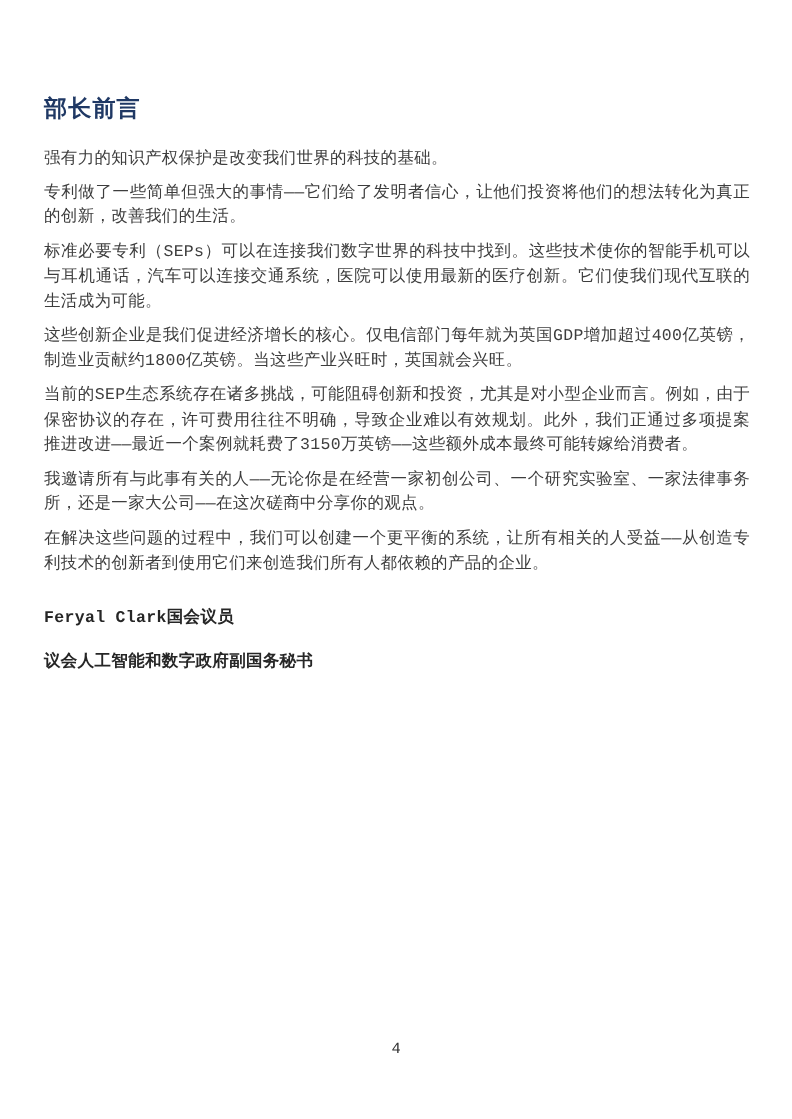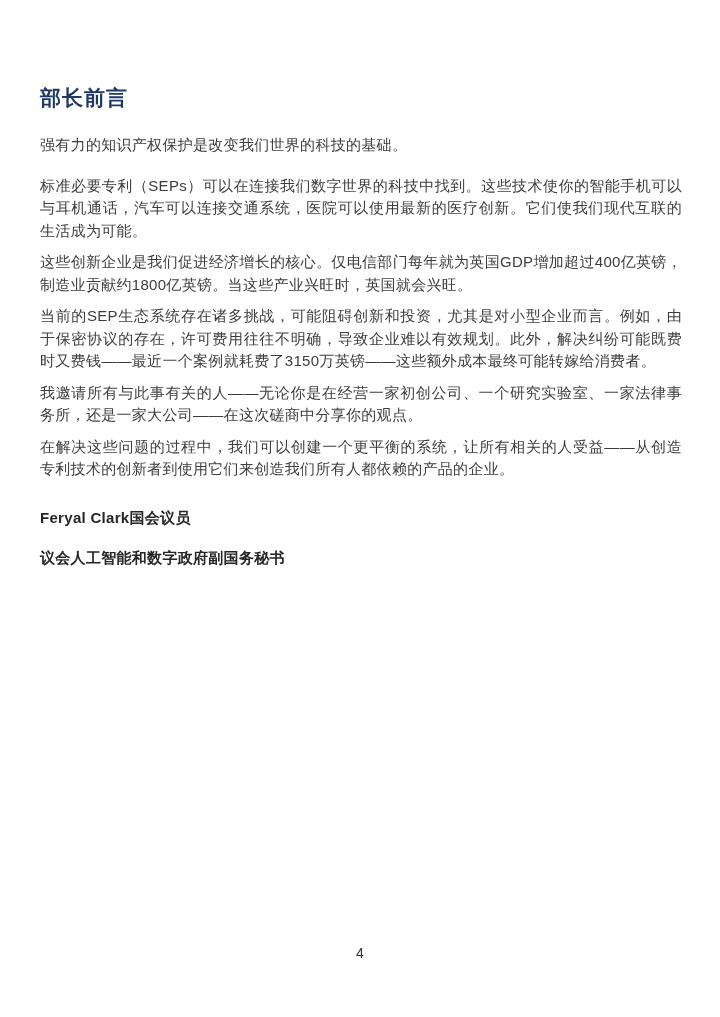--- a/index.html
+++ b/index.html
@@ -5,21 +5,21 @@
   html, body {
     margin: 0;
     padding: 0;
     background: #ffffff;
   }
   .page {
     position: relative;
     width: 720px;
     height: 1017px;
     background: #ffffff;
-    font-family: Liberation Sans, sans-serif;
+    font-family: Liberation Mono, monospace;
     overflow: hidden;
   }
   .content {
     position: absolute;
     left: 40px;
     right: 38px;
     top: 84px;
   }
   .doc-title {
     margin: 0 0 22px 0;
@@ -30,21 +30,21 @@
   }
   .para {
     margin: 0 0 9px 0;
     font-size: 15px;
     line-height: 22.5px;
     letter-spacing: 0.3px;
     color: #3d3d3d;
     text-align: justify;
   }
   .para.no-gap {
-    margin-bottom: 18px;
+    margin-bottom: 8px;
   }
   .signature {
     margin-top: 26px;
   }
   .sig-line {
     margin: 0 0 18px 0;
     font-size: 15px;
     line-height: 22px;
     font-weight: 700;
     letter-spacing: 0.3px;
@@ -65,27 +65,28 @@
 </head>
 <body>
 
 <div class="page">
   <div class="content">
 
     <h1 class="doc-title">部长前言</h1>
 
     <p class="para no-gap">强有力的知识产权保护是改变我们世界的科技的基础。</p>
 
+    <p class="para">专利做了一些简单但强大的事情——它们给了发明者信心，让他们投资将他们的想法转化为真正的创新，改善我们的生活。</p>
 
     <p class="para">标准必要专利（SEPs）可以在连接我们数字世界的科技中找到。这些技术使你的智能手机可以与耳机通话，汽车可以连接交通系统，医院可以使用最新的医疗创新。它们使我们现代互联的生活成为可能。</p>
 
 
     <p class="para">这些创新企业是我们促进经济增长的核心。仅电信部门每年就为英国GDP增加超过400亿英镑，制造业贡献约1800亿英镑。当这些产业兴旺时，英国就会兴旺。</p>
 
-    <p class="para">当前的SEP生态系统存在诸多挑战，可能阻碍创新和投资，尤其是对小型企业而言。例如，由于保密协议的存在，许可费用往往不明确，导致企业难以有效规划。此外，解决纠纷可能既费时又费钱——最近一个案例就耗费了3150万英镑——这些额外成本最终可能转嫁给消费者。</p>
+    <p class="para">当前的SEP生态系统存在诸多挑战，可能阻碍创新和投资，尤其是对小型企业而言。例如，由于保密协议的存在，许可费用往往不明确，导致企业难以有效规划。此外，我们正通过多项提案推进改进——最近一个案例就耗费了3150万英镑——这些额外成本最终可能转嫁给消费者。</p>
 
 
     <p class="para">我邀请所有与此事有关的人——无论你是在经营一家初创公司、一个研究实验室、一家法律事务所，还是一家大公司——在这次磋商中分享你的观点。</p>
 
     <p class="para">在解决这些问题的过程中，我们可以创建一个更平衡的系统，让所有相关的人受益——从创造专利技术的创新者到使用它们来创造我们所有人都依赖的产品的企业。</p>
 
     <div class="signature">
       <p class="sig-line">Feryal Clark国会议员</p>
       <p class="sig-line">议会人工智能和数字政府副国务秘书</p>
     </div>

